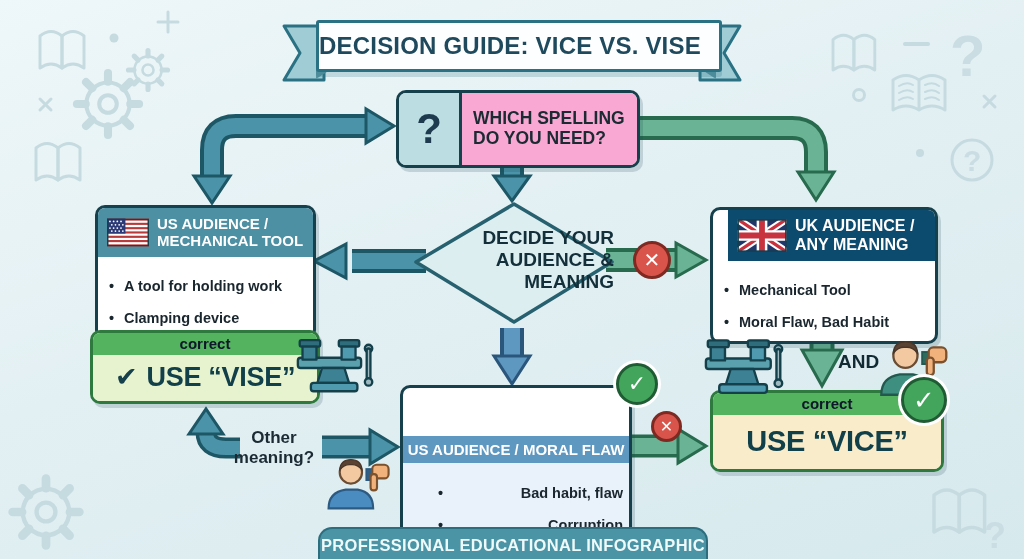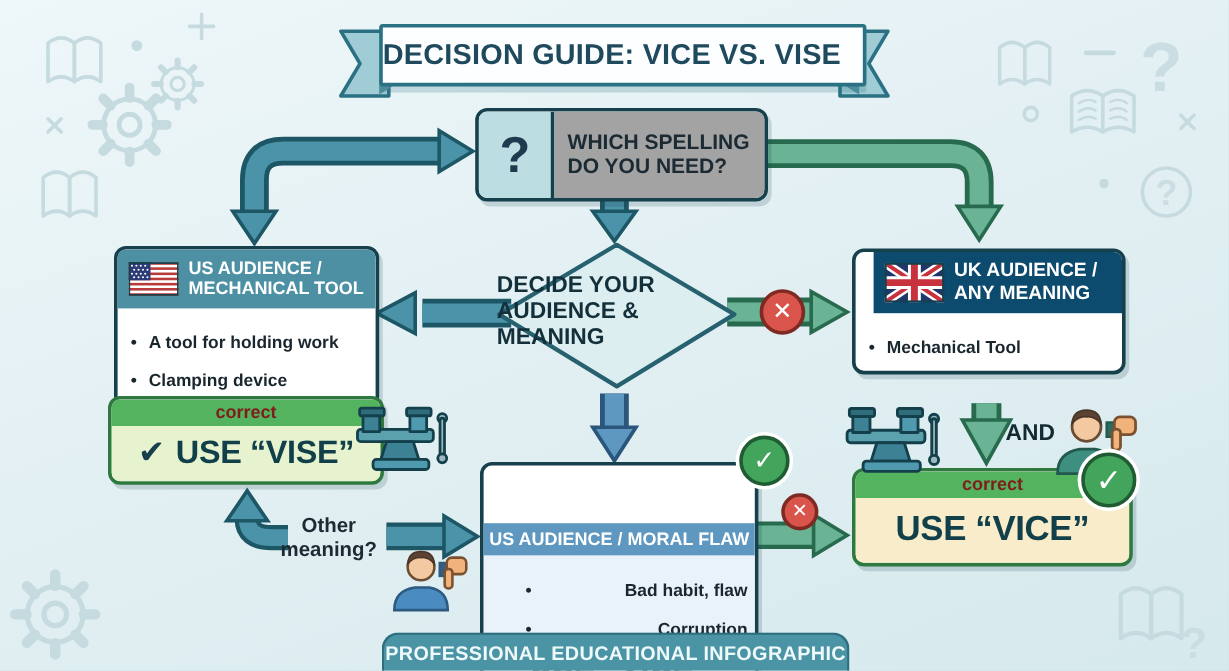--- a/index.html
+++ b/index.html
@@ -22,38 +22,38 @@
   .hdr-lines span{display:block;white-space:nowrap;line-height:1.16;}
   .bullets{margin:0;padding:7px 6px 9px 10px;}
   .bullets li{list-style:none;position:relative;padding-left:16px;color:#1a262e;
               font-weight:700;font-size:14.5px;line-height:1.38;white-space:nowrap;margin-top:12px;}
   .bullets li::before{content:"•";position:absolute;left:1px;font-weight:900;}
 
   
   .qbox{left:396px;top:90px;width:238px;height:72px;display:flex;}
   .qbox-icon{width:60px;background:#bcdde2;display:flex;align-items:center;justify-content:center;
              border-right:3px solid #16404c;font-size:42px;font-weight:900;color:#1d3a4e;}
-  .qbox-text{flex:1;background:#a3a3a3;display:flex;flex-direction:column;justify-content:center;
+  .qbox-text{flex:1;background:#f9a8d4;display:flex;flex-direction:column;justify-content:center;
              padding-left:11px;font-weight:800;font-size:17.5px;color:#1b2a33;}
   .qbox-text span{display:block;line-height:1.14;white-space:nowrap;}
 
   
-  .diamond-text{position:absolute;left:414px;top:227px;width:200px;text-align:left;z-index:2;
+  .diamond-text{position:absolute;left:414px;top:227px;width:200px;text-align:right;z-index:2;
                 font-weight:800;font-size:19px;color:#132f3a;}
   .diamond-text span{display:block;line-height:1.16;}
 
   
   .usbox{left:95px;top:205px;width:215px;}
   .usbox .box-header{background:#4d90a4;font-size:15px;}
   .ukbox{left:710px;top:207px;width:222px;}
   .ukbox .box-header{background:#0c4a6e;font-size:16px;margin-left:15px;}
 
   
   .correct-box{border-color:#2e7a3e;}
-  .correct-hdr{background:#54b35e;color:#7f1d1d;text-align:center;font-weight:800;font-size:15px;
+  .correct-hdr{background:#54b35e;color:#0f172a;text-align:center;font-weight:800;font-size:15px;
                padding:2px 0 3px;}
   .visebox{left:90px;top:330px;width:224px;}
   .visebox-body{background:#e7f3cf;display:flex;align-items:center;justify-content:center;gap:9px;
                 padding:8px 4px 10px;}
   .big-check{font-size:27px;font-weight:900;color:#16404c;line-height:1;}
   .use-label{font-size:27px;font-weight:800;color:#12404a;letter-spacing:-.3px;white-space:nowrap;line-height:1.05;}
   .vicebox{left:710px;top:390px;width:228px;}
   .vicebox-body{background:#f8ecca;text-align:center;padding:11px 0 13px;}
   .vicebox-body .use-label{font-size:29px;}
 
@@ -297,20 +297,21 @@
         </g>
         <rect x="1" y="1" width="58" height="38" fill="none" stroke="#16404c" stroke-width="2"></rect>
       </svg>
       <div class="hdr-lines">
         <span>UK AUDIENCE /</span>
         <span>ANY MEANING</span>
       </div>
     </div>
     <ul class="bullets">
       <li><span>Mechanical Tool</span></li>
+      <li><span>Moral Flaw, Bad Habit</span></li>
     </ul>
   </div>
 
   <div class="box correct-box visebox">
     <div class="correct-hdr">correct</div>
     <div class="visebox-body">
       <span class="big-check">✔</span>
       <span class="use-label">USE “VISE”</span>
     </div>
   </div>

